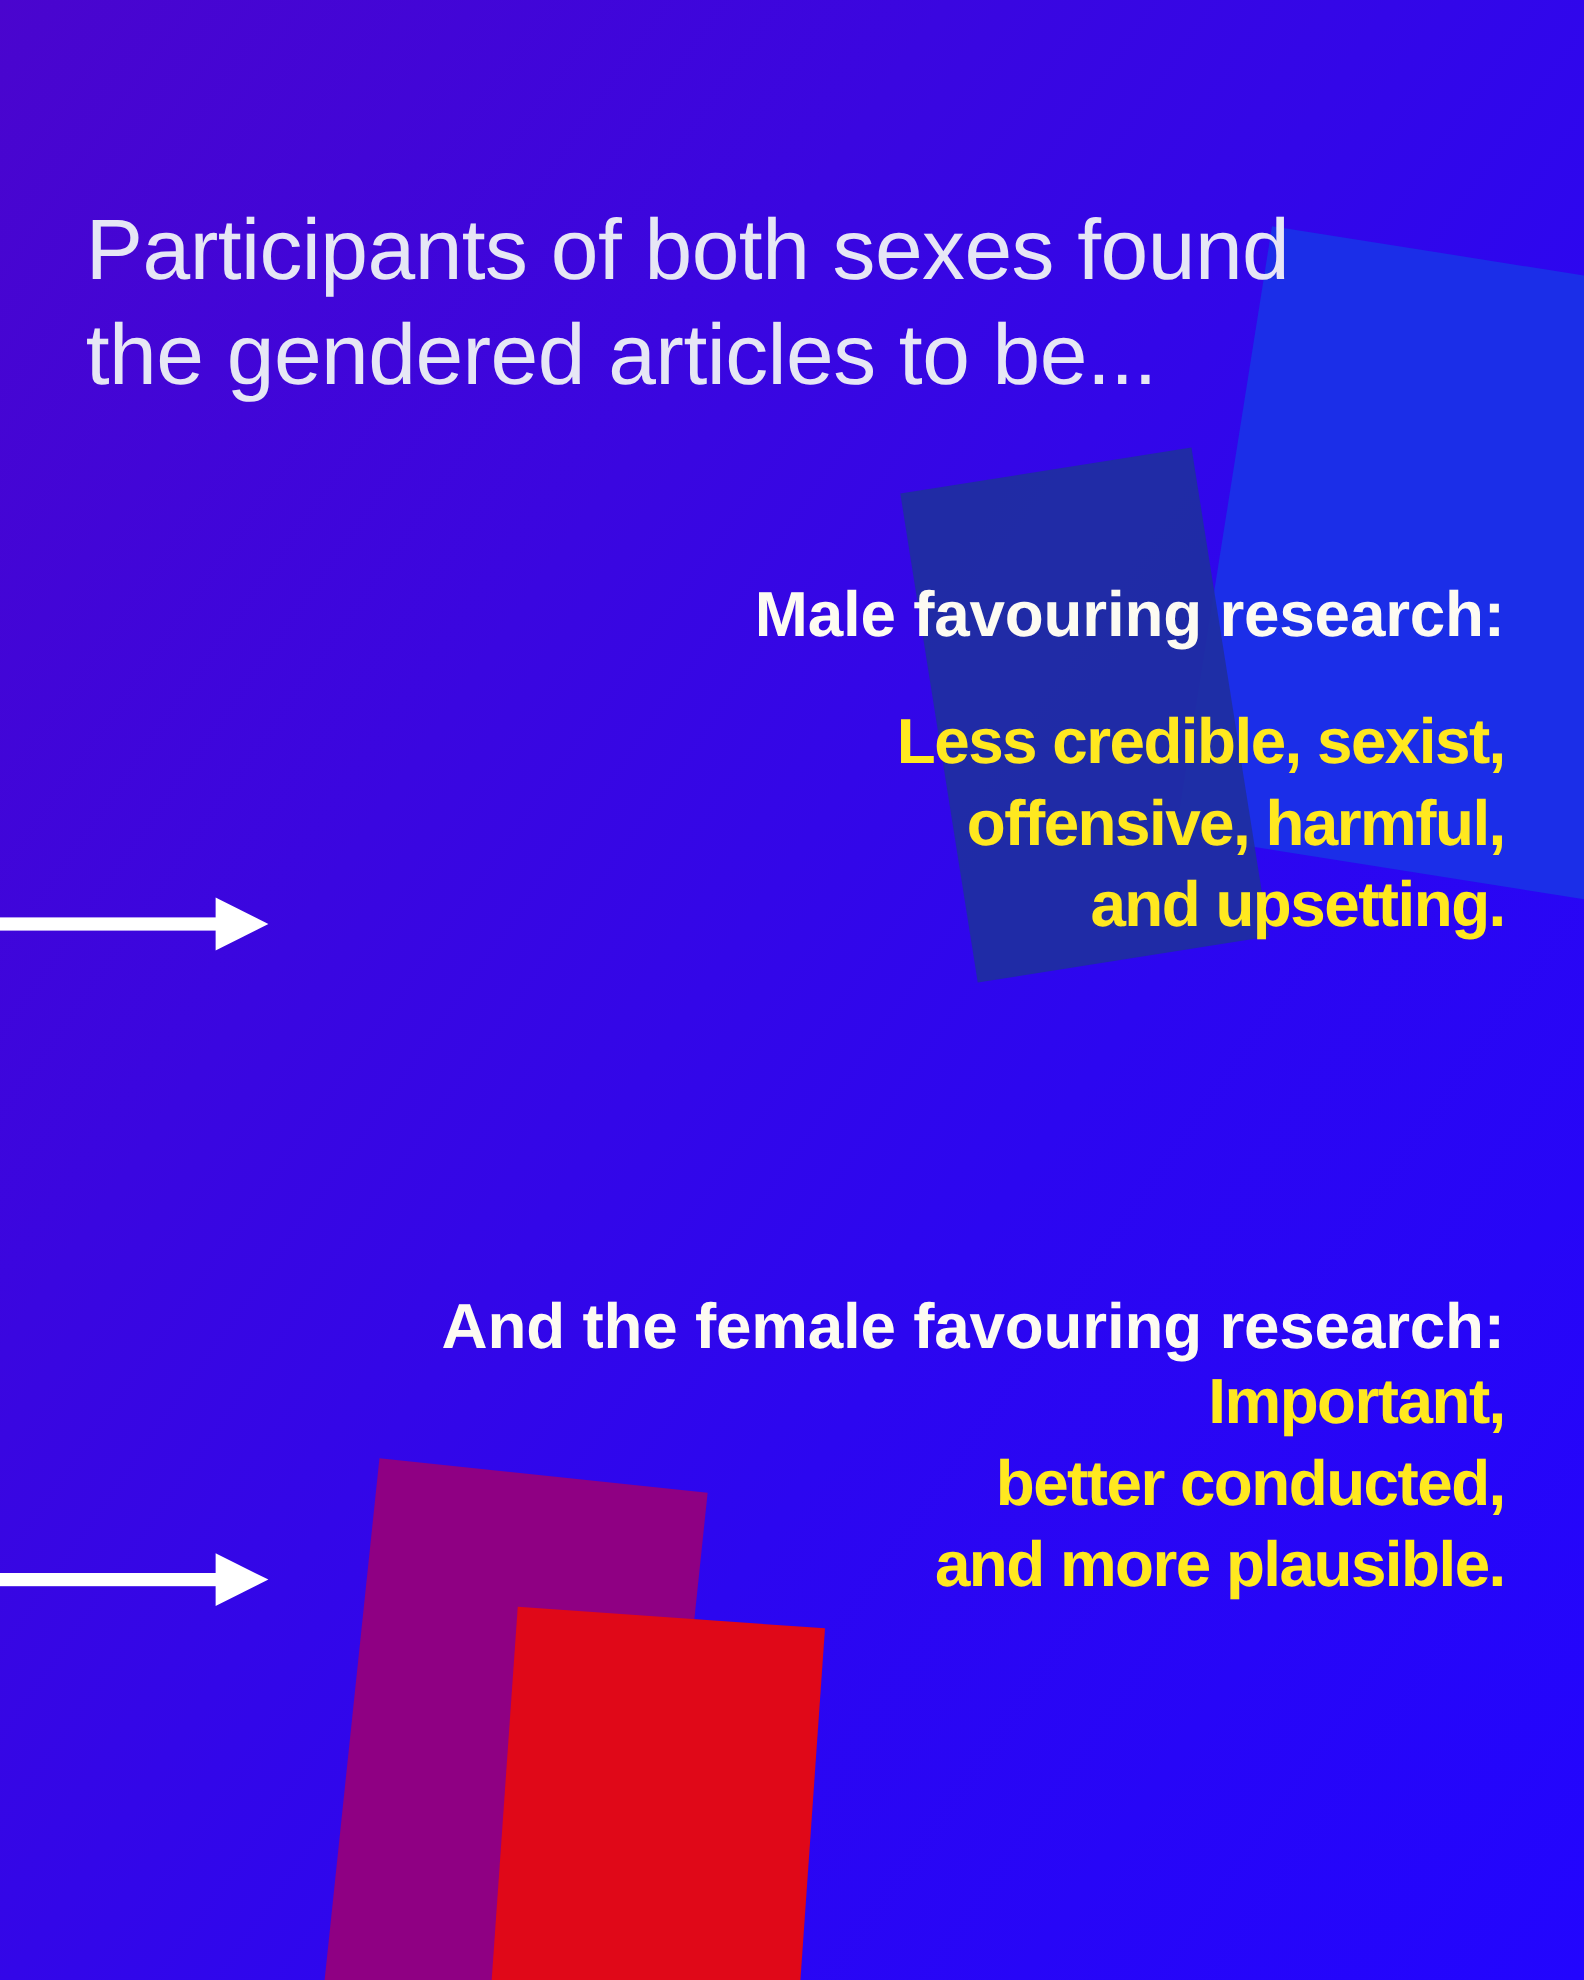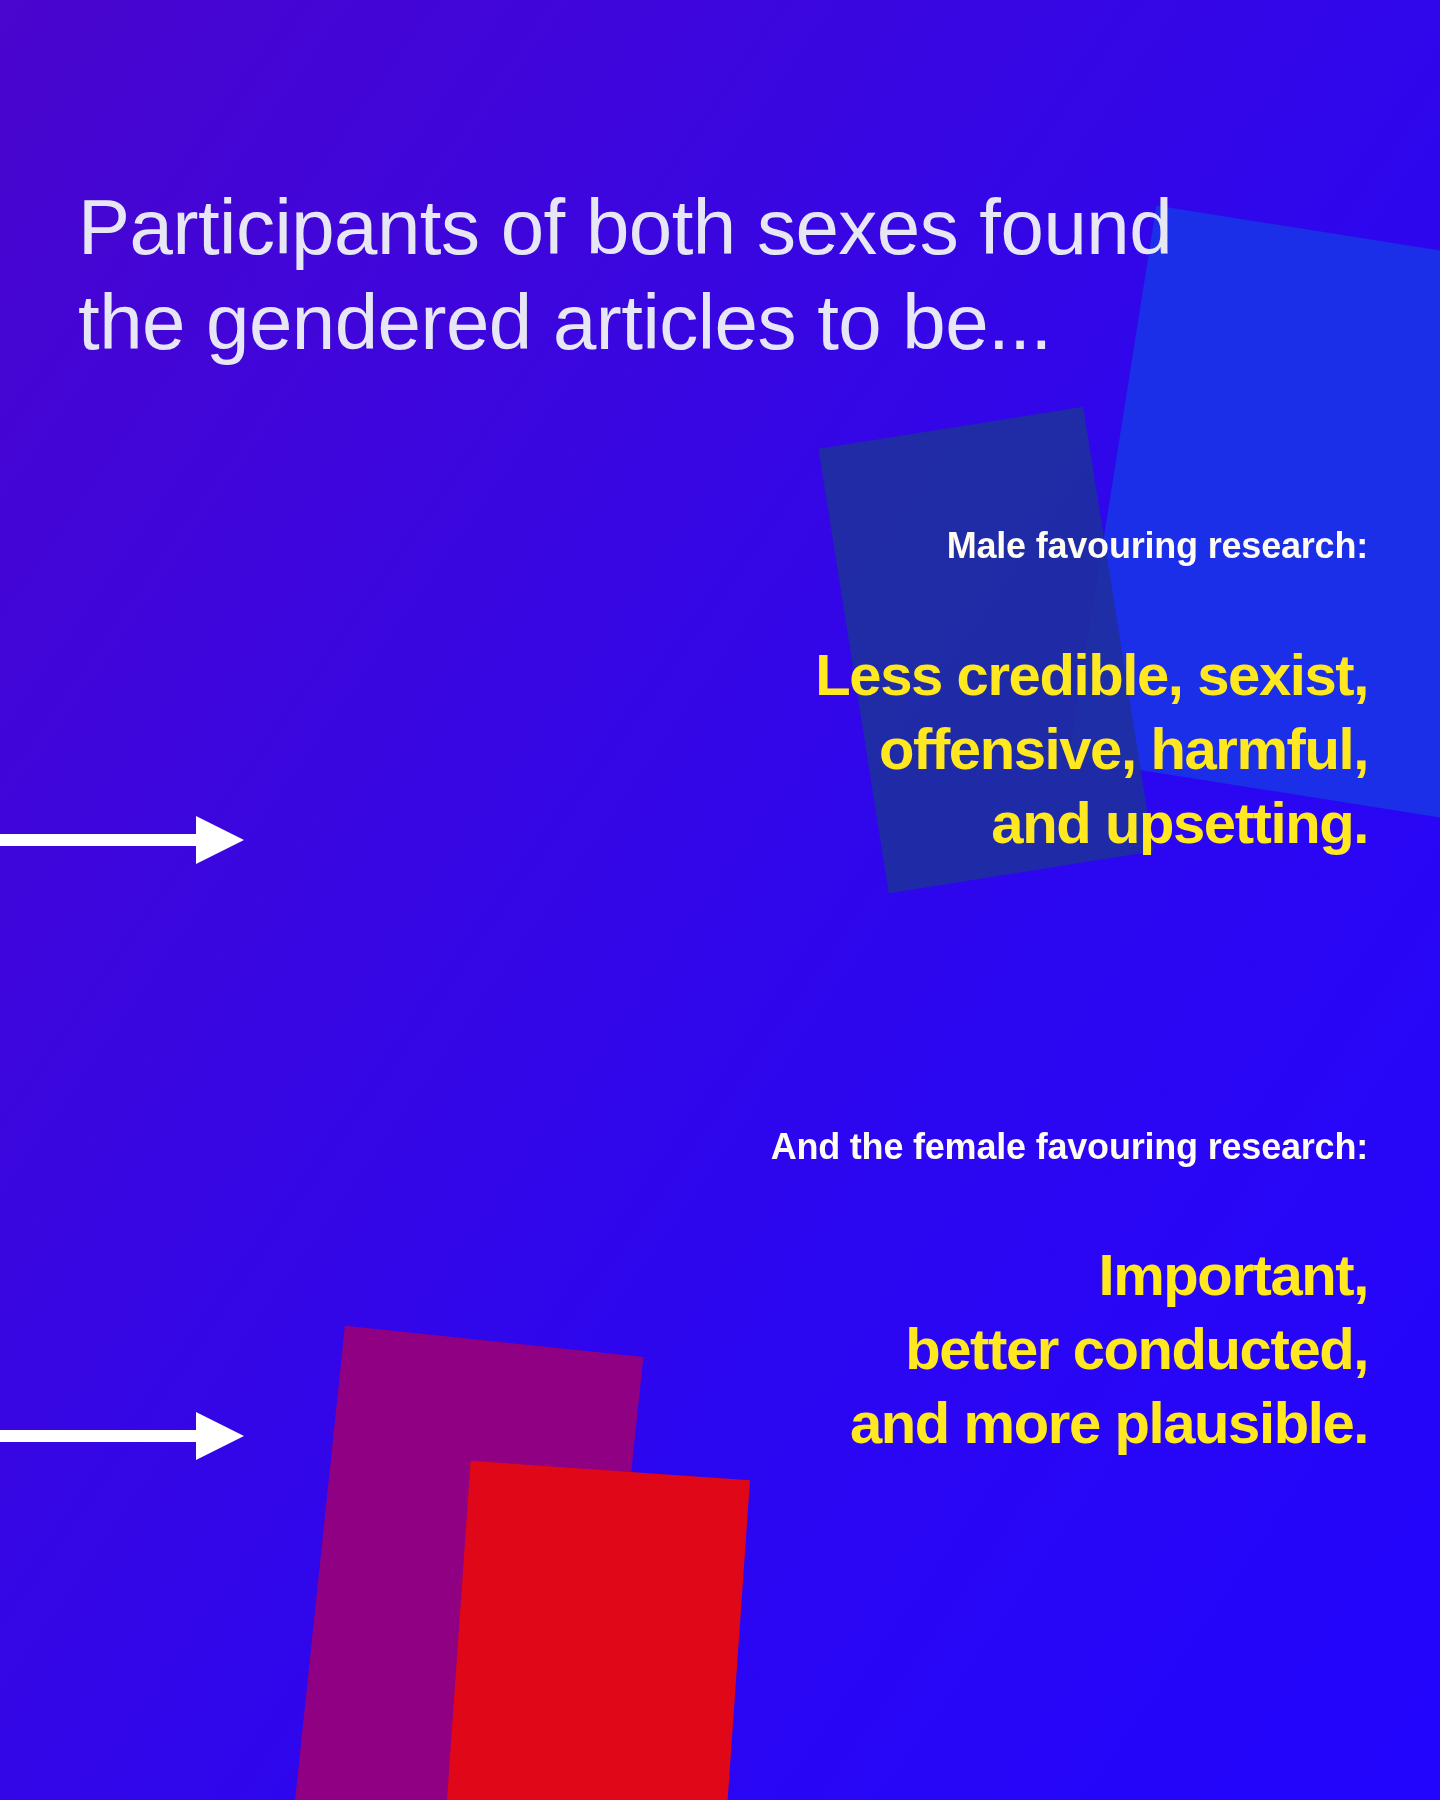--- a/index.html
+++ b/index.html
@@ -77,28 +77,28 @@
     line-height: 1.22;
     font-weight: 400;
     letter-spacing: -0.5px;
     white-space: pre-line;
   }
 
   .label {
     position: absolute;
     right: 72px;
     color: #fdfbf2;
-    font-size: 36px;
+    font-size: 58px;
     font-weight: 700;
     letter-spacing: -0.2px;
     text-align: right;
     white-space: nowrap;
   }
   .label-male  { top: 525px; }
-  .label-female{ top: 1126px; }
+  .label-female{ top: 1172px; }
 
   .emphasis {
     position: absolute;
     right: 72px;
     color: #ffe81f;
     font-size: 58px;
     line-height: 1.28;
     font-weight: 700;
     letter-spacing: -1.4px;
     text-align: right;

